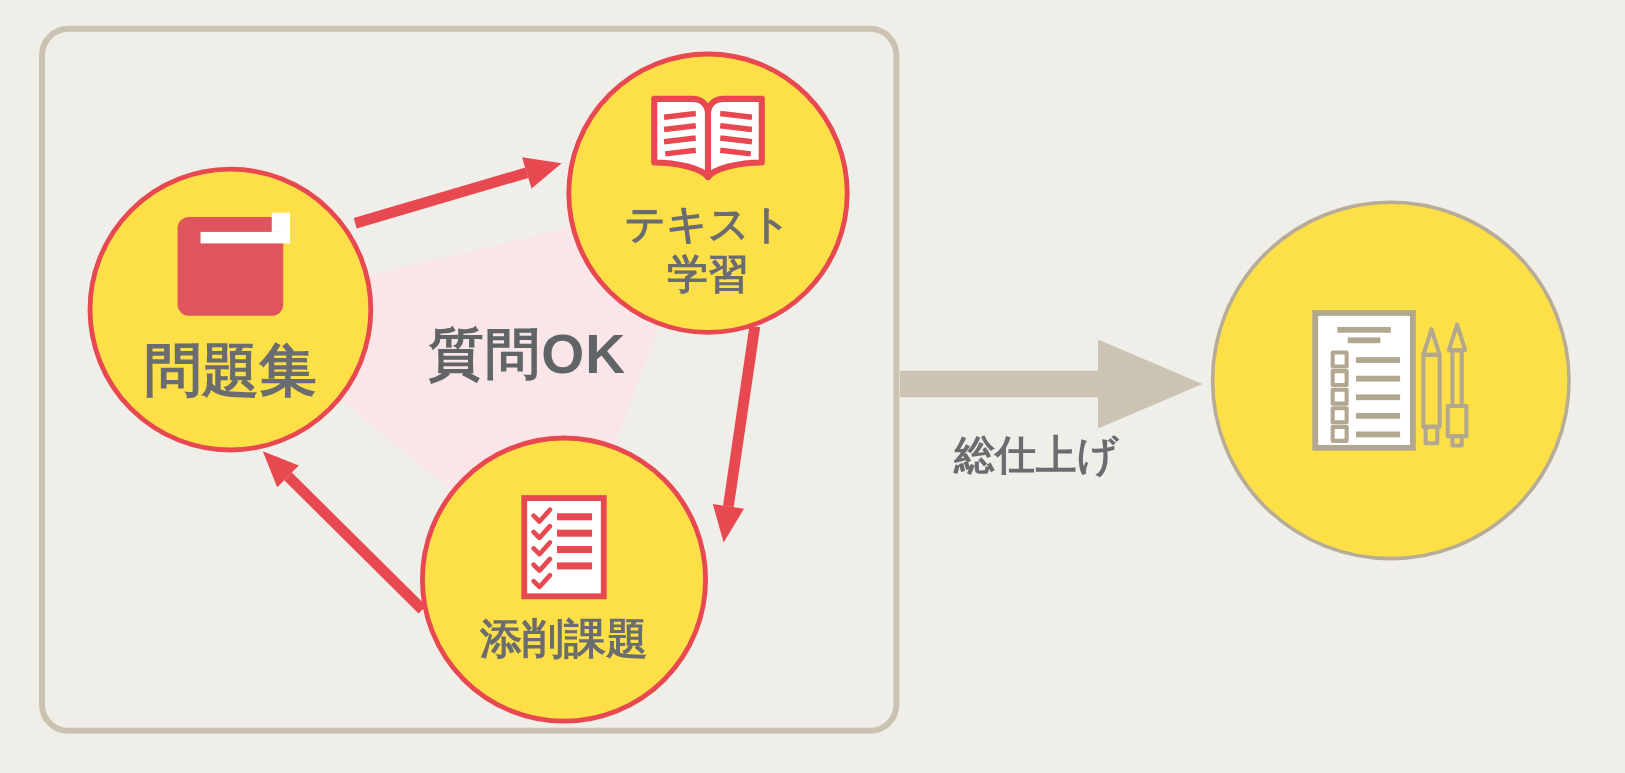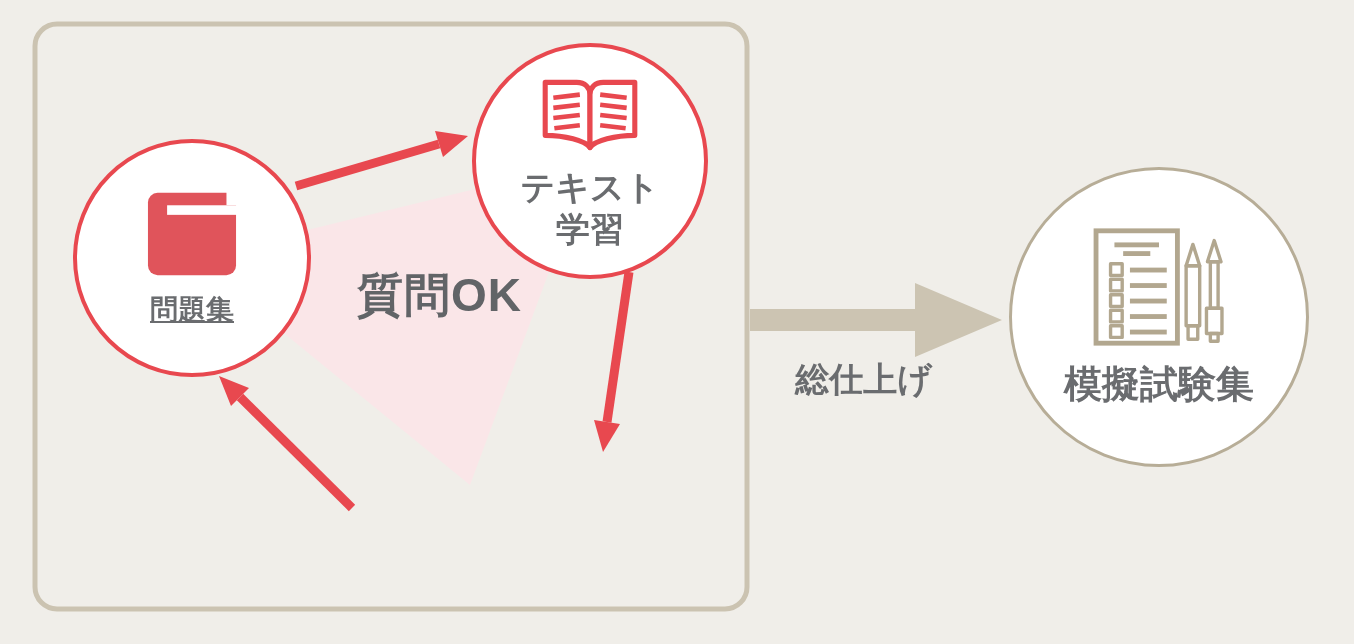--- a/index.html
+++ b/index.html
@@ -11,28 +11,28 @@
   body{background:var(--background);font-family:"Liberation Sans","DejaVu Sans",sans-serif;}
   .canvas{position:relative;width:1354px;height:644px;background:var(--background);overflow:hidden;}
   .layer{position:absolute;left:0;top:0;width:1354px;height:644px;z-index:0;}
 
   .cycle-box{fill:none;stroke:var(--box-border);stroke-width:5;}
   .triangle{fill:var(--pink);}
   .cyc-line{stroke:var(--red);stroke-width:9;}
   .cyc-head{fill:var(--red);}
   .big-arrow{fill:var(--tan-arrow);}
 
-  .node{position:absolute;z-index:2;background:#ffffff;border-radius:50%;
+  .node{position:absolute;z-index:2;background:#fde047;border-radius:50%;
         display:flex;flex-direction:column;align-items:center;justify-content:center;box-sizing:border-box;}
   .node-red{border:4px solid var(--red);}
   .node-tan{border:3px solid var(--tan-border);}
   .node-label{font-weight:bold;color:var(--label-gray);text-align:center;line-height:1.25;}
 
   #node-workbook{left:73px;top:139px;width:238px;height:238px;gap:13px;}
-  #node-workbook .node-label{font-size:28px;text-decoration:underline;}
+  #node-workbook .node-label{font-size:48px;}
   #node-textstudy{left:472px;top:43px;width:236px;height:236px;gap:8px;}
   #node-textstudy .node-label{font-size:34px;}
   #node-correction{left:350px;top:363px;width:240px;height:240px;gap:10px;}
   #node-correction .node-label{font-size:35px;}
   #node-final{left:1009px;top:167px;width:300px;height:300px;gap:12px;}
   #node-final .node-label{font-size:38px;}
 
   .float-label{position:absolute;z-index:1;font-weight:bold;text-align:right;}
   #center-label{left:318px;top:265px;width:204px;font-size:46px;color:var(--center-gray);letter-spacing:1px;}
   #final-arrow-label{left:758px;top:357px;width:174px;font-size:34px;color:var(--label-gray);font-family:Liberation Mono, monospace;}
@@ -97,20 +97,35 @@
       <line class="page-line" x1="65" y1="32" x2="91" y2="35"></line>
       <line class="page-line" x1="65" y1="42" x2="91" y2="45"></line>
       <line class="page-line" x1="65" y1="52" x2="90" y2="55"></line>
     </svg>
     <span class="node-label">
       <span>テキスト</span><br>
       <span>学習</span>
     </span>
   </div>
 
+  <div class="node node-red" id="node-correction">
+    <svg width="76" height="90" viewBox="0 0 78 92">
+      <rect class="sheet" x="5" y="4" width="68" height="84"></rect>
+      <path class="check" d="M13 19 l5 5 l9 -10"></path>
+      <path class="check" d="M13 33 l5 5 l9 -10"></path>
+      <path class="check" d="M13 47 l5 5 l9 -10"></path>
+      <path class="check" d="M13 61 l5 5 l9 -10"></path>
+      <path class="check" d="M13 75 l5 5 l9 -10"></path>
+      <rect class="row-line" x="33" y="17" width="30" height="6"></rect>
+      <rect class="row-line" x="33" y="31" width="30" height="6"></rect>
+      <rect class="row-line" x="33" y="45" width="30" height="6"></rect>
+      <rect class="row-line" x="33" y="59" width="30" height="6"></rect>
+    </svg>
+    <span class="node-label">添削課題</span>
+  </div>
 
   <div class="float-label" id="center-label">質問OK</div>
 
   <div class="float-label" id="final-arrow-label">総仕上げ</div>
 
   <div class="node node-tan" id="node-final">
     <svg width="136" height="124" viewBox="0 0 140 128">
       <rect class="tan-sheet" x="5" y="6" width="84" height="116"></rect>
       <rect class="tan-fill" x="24" y="18" width="46" height="5"></rect>
       <rect class="tan-fill" x="33" y="27" width="28" height="5"></rect>
@@ -125,16 +140,15 @@
       <rect class="tan-stroke-thin" x="20" y="104" width="12" height="12"></rect>
       <rect class="tan-fill" x="40" y="108" width="38" height="5"></rect>
       <polygon class="tan-stroke-thin" points="98,42 105,20 112,42"></polygon>
       <rect class="tan-stroke-thin" x="98" y="42" width="14" height="62"></rect>
       <rect class="tan-stroke-thin" x="100" y="104" width="10" height="14"></rect>
       <polygon class="tan-stroke-thin" points="120,38 127,16 134,38"></polygon>
       <rect class="tan-stroke-thin" x="123" y="38" width="8" height="48"></rect>
       <rect class="tan-stroke-thin" x="119" y="86" width="16" height="26"></rect>
       <rect class="tan-stroke-thin" x="123" y="112" width="8" height="8"></rect>
     </svg>
-    <span class="node-label">模擬試験集</span>
   </div>
 
 </div>
 
 </body></html>

